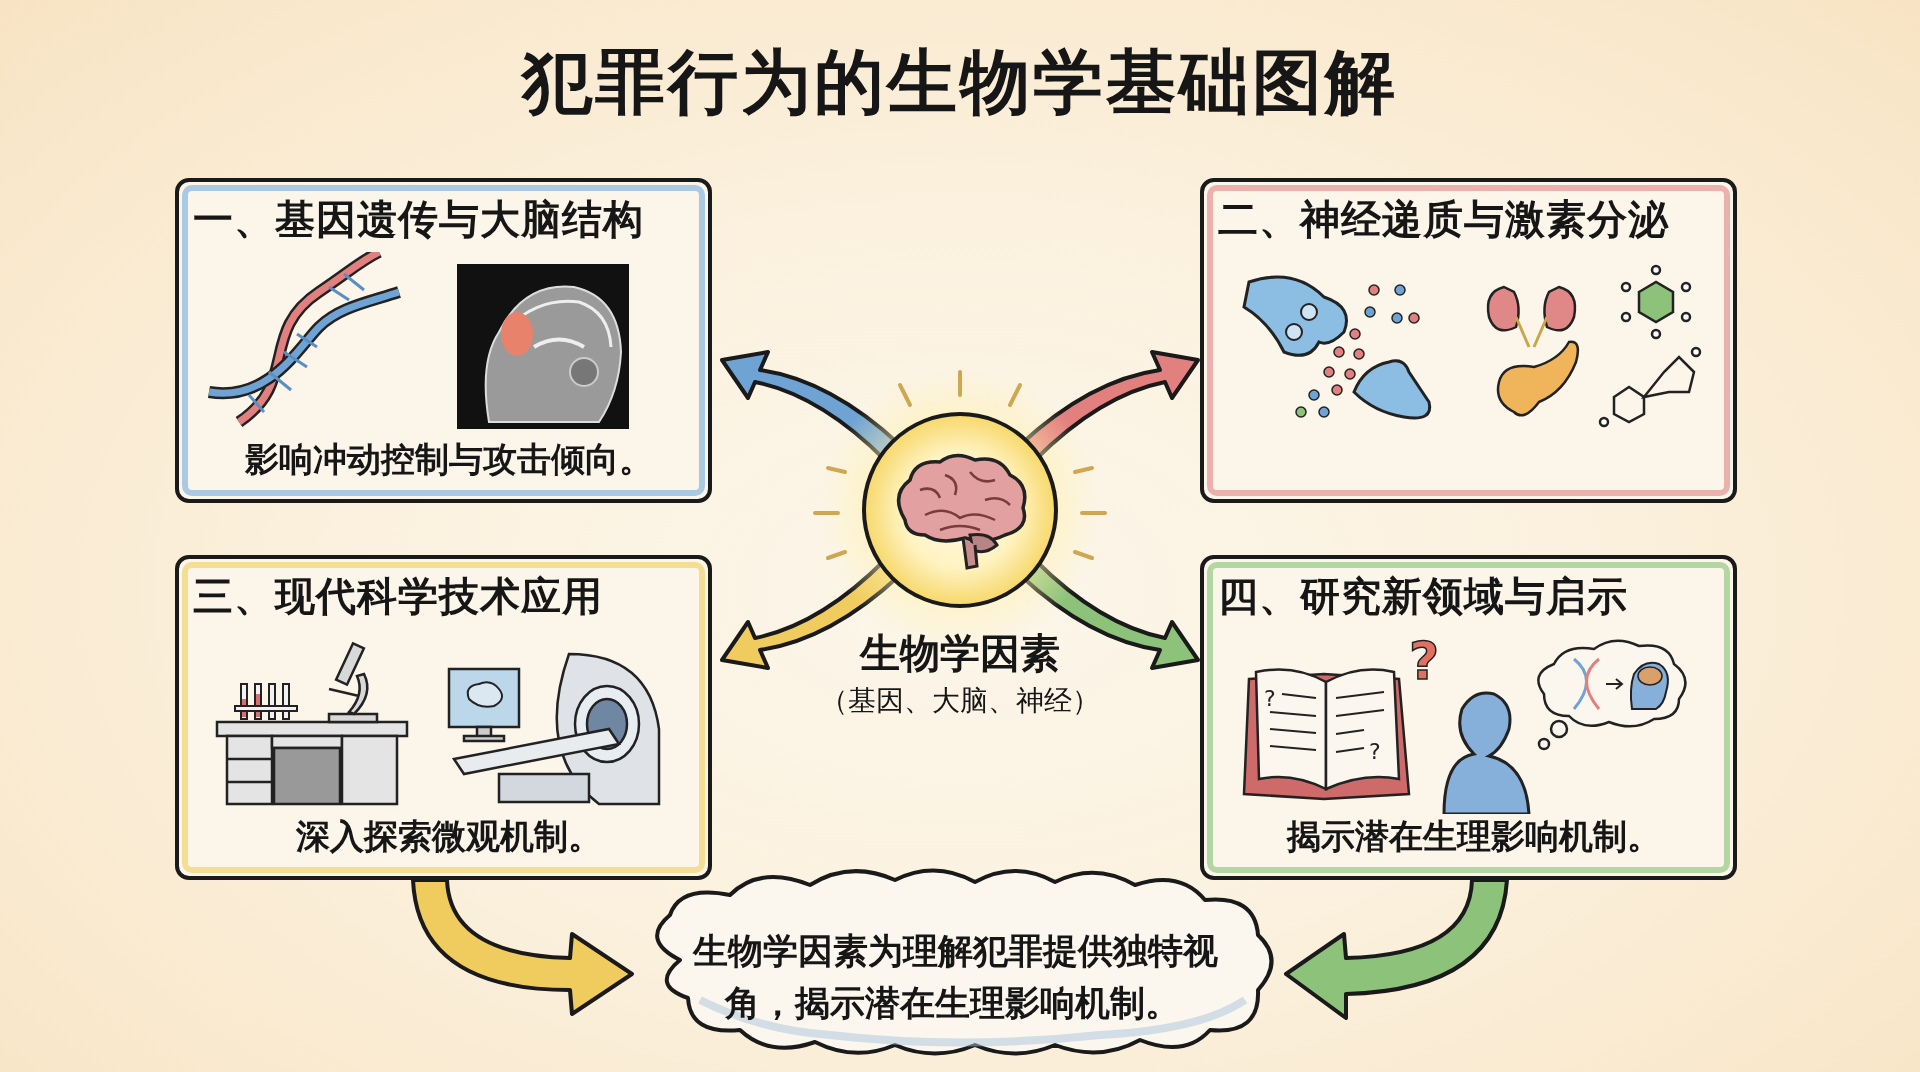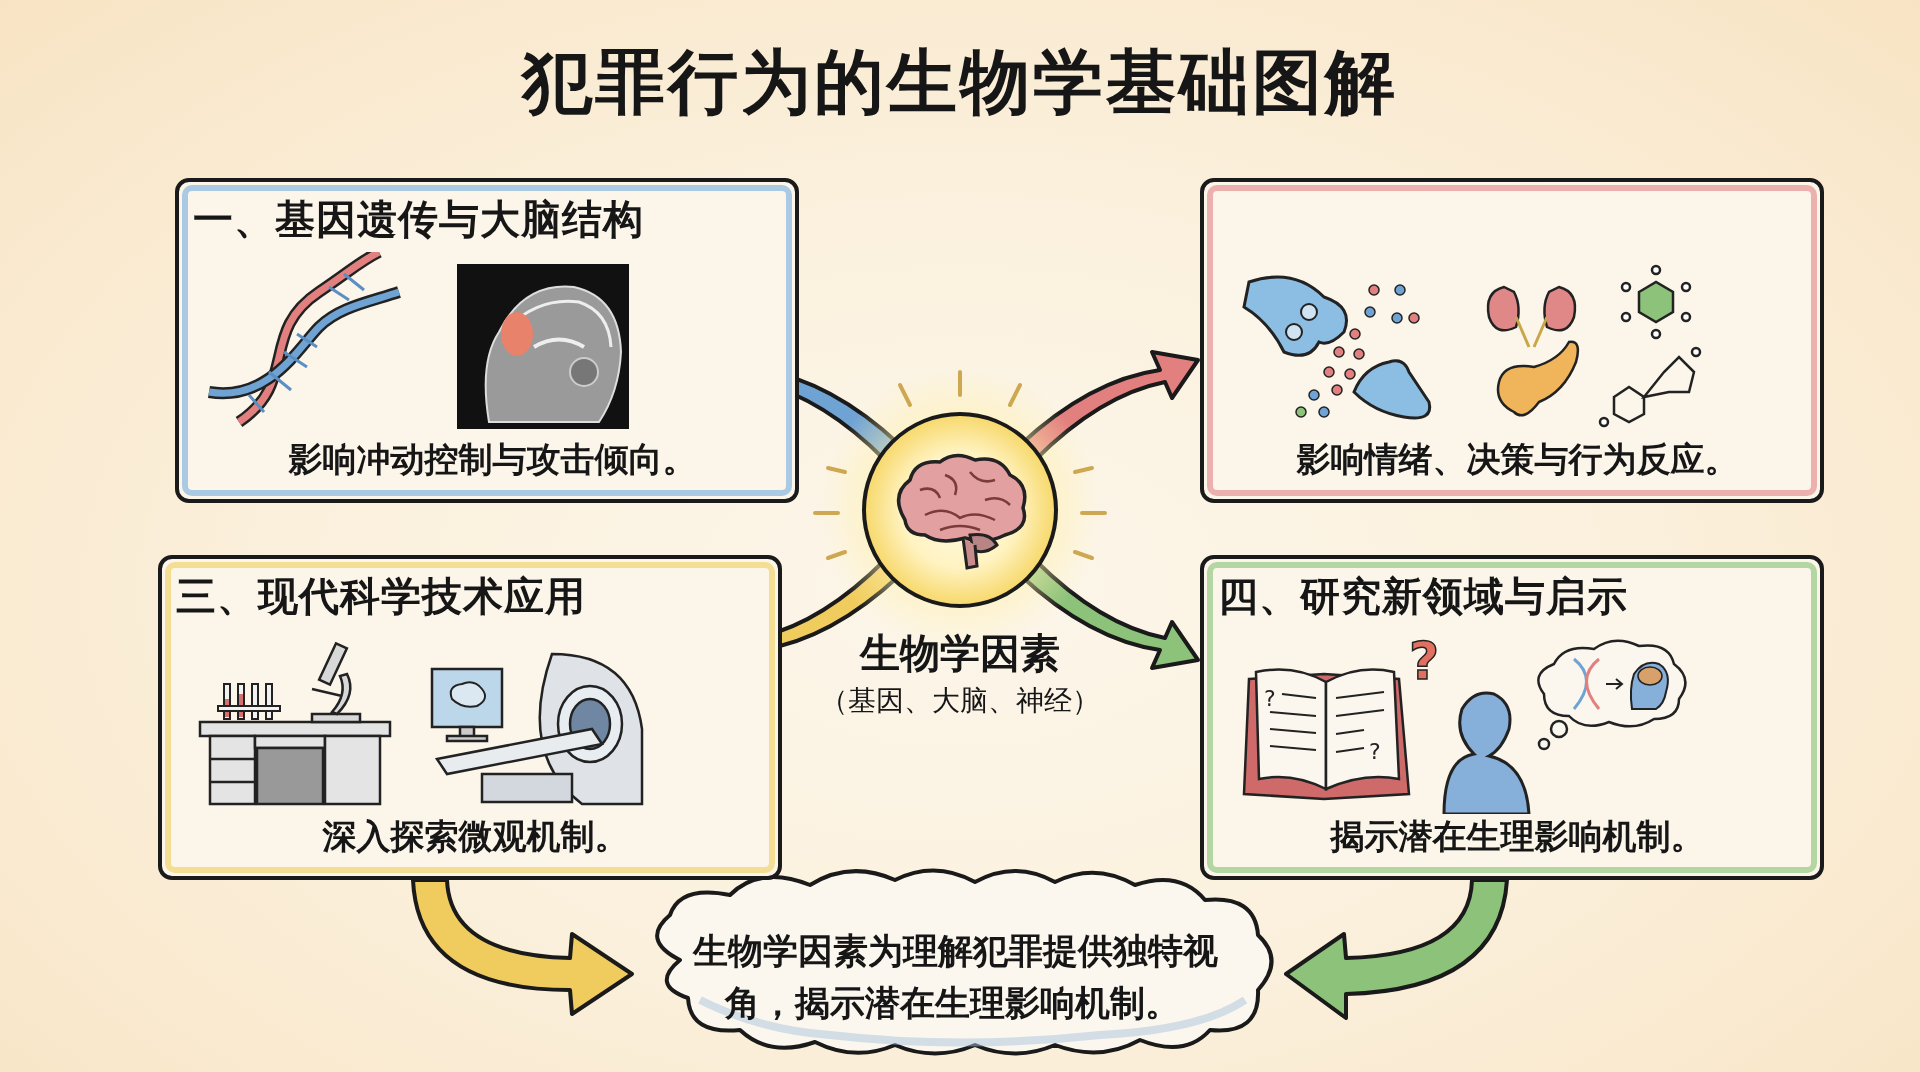--- a/index.html
+++ b/index.html
@@ -8,21 +8,21 @@
     background: radial-gradient(ellipse at 50% 55%, #fcf6ea 0%, #fbf1de 45%, #f8e4c4 100%);
     font-family: "DejaVu Sans", "Liberation Sans", sans-serif;
     color: #161616;
   }
   .abs { position: absolute; }
   #title {
     left: 0; top: 38px; width: 1920px; text-align: center;
     font-size: 70px; font-weight: bold; letter-spacing: 3px; line-height: 88px;
   }
   .panel {
-    position: absolute; width: 624px; height: 325px; box-sizing: border-box;
+    position: absolute; width: 537px; height: 325px; box-sizing: border-box;
     border: 4px solid #1a1a1a; border-radius: 14px; background: #fbf5ea;
   }
   .panel::before {
     content: ""; position: absolute; inset: 3px; border-radius: 10px;
     border: 6px solid var(--accent); opacity: .75; pointer-events: none;
   }
   .panel-title {
     position: absolute; left: 14px; top: 10px; font-size: 40px; font-weight: bold;
     line-height: 54px; white-space: nowrap; letter-spacing: 1px;
   }
@@ -143,20 +143,21 @@
       <path d="M330,75 Q360,45 400,50 Q430,60 432,95" fill="none" stroke="#eee" stroke-width="3"></path>
       <ellipse cx="338" cy="82" rx="16" ry="22" fill="#e8826a"></ellipse>
       <path d="M355,95 Q380,80 405,95" fill="none" stroke="#eee" stroke-width="4"></path>
       <circle cx="405" cy="120" r="14" fill="#777" stroke="#ccc" stroke-width="2"></circle>
     </g>
   </svg>
   <div class="panel-caption">影响冲动控制与攻击倾向。</div>
 </div>
 
 <div class="panel" style="left:1200px;top:178px;--accent:#e79a9a">
+  <div class="panel-title">二、神经递质与激素分泌</div>
   <svg class="panel-art" viewBox="0 0 537 180">
     <g>
       <path d="M45,30 Q90,15 120,45 Q150,55 140,80 Q125,95 115,90 Q105,110 80,100 Q65,70 40,55 Z" fill="#8cbde3" stroke="#222" stroke-width="3"></path>
       <circle cx="105" cy="60" r="8" fill="#cfe3f2" stroke="#222" stroke-width="2"></circle>
       <circle cx="90" cy="80" r="8" fill="#cfe3f2" stroke="#222" stroke-width="2"></circle>
       <path d="M150,140 Q160,115 185,110 Q200,105 205,120 Q215,135 225,150 Q230,170 200,165 Q170,160 150,140 Z" fill="#8cbde3" stroke="#222" stroke-width="3"></path>
       <g stroke="#222" stroke-width="1.5">
         <circle cx="170" cy="38" r="5" fill="#e27f7f"></circle>
           <circle cx="196" cy="38" r="5" fill="#6fa3d4"></circle>
         <circle cx="166" cy="60" r="5" fill="#6fa3d4"></circle>
@@ -192,24 +193,23 @@
           <circle cx="422" cy="35" r="4"></circle>
         </g>
     </g>
     <g fill="none" stroke="#222" stroke-width="2.5">
       <polygon points="410,145 425,135 440,145 440,162 425,170 410,162"></polygon>
       <path d="M440,145 L460,120 L475,105 L490,120 L485,140 L465,140 Z"></path>
       <circle cx="400" cy="170" r="4" fill="#fff"></circle>
         <circle cx="492" cy="100" r="4" fill="#fff"></circle>
     </g>
   </svg>
-  <div class="panel-caption">影响情绪、决策与行为反应。</div>
-</div>
-
-<div class="panel" style="left:158px;top:555px;--accent:#f0d676">
+</div>
+
+<div class="panel" style="left:175px;top:555px;--accent:#f0d676">
   <div class="panel-title">三、现代科学技术应用</div>
   <svg class="panel-art" viewBox="0 0 537 180" style="top:75px">
     <g stroke="#222" stroke-width="2.5" fill="#e4e4e4">
       <rect x="38" y="88" width="190" height="14"></rect>
       <rect x="48" y="102" width="45" height="68"></rect>
       <line x1="48" y1="125" x2="93" y2="125"></line>
         <line x1="48" y1="148" x2="93" y2="148"></line>
       <rect x="93" y="102" width="70" height="12"></rect>
       <rect x="95" y="114" width="66" height="56" fill="#999"></rect>
       <rect x="163" y="102" width="55" height="68"></rect>

